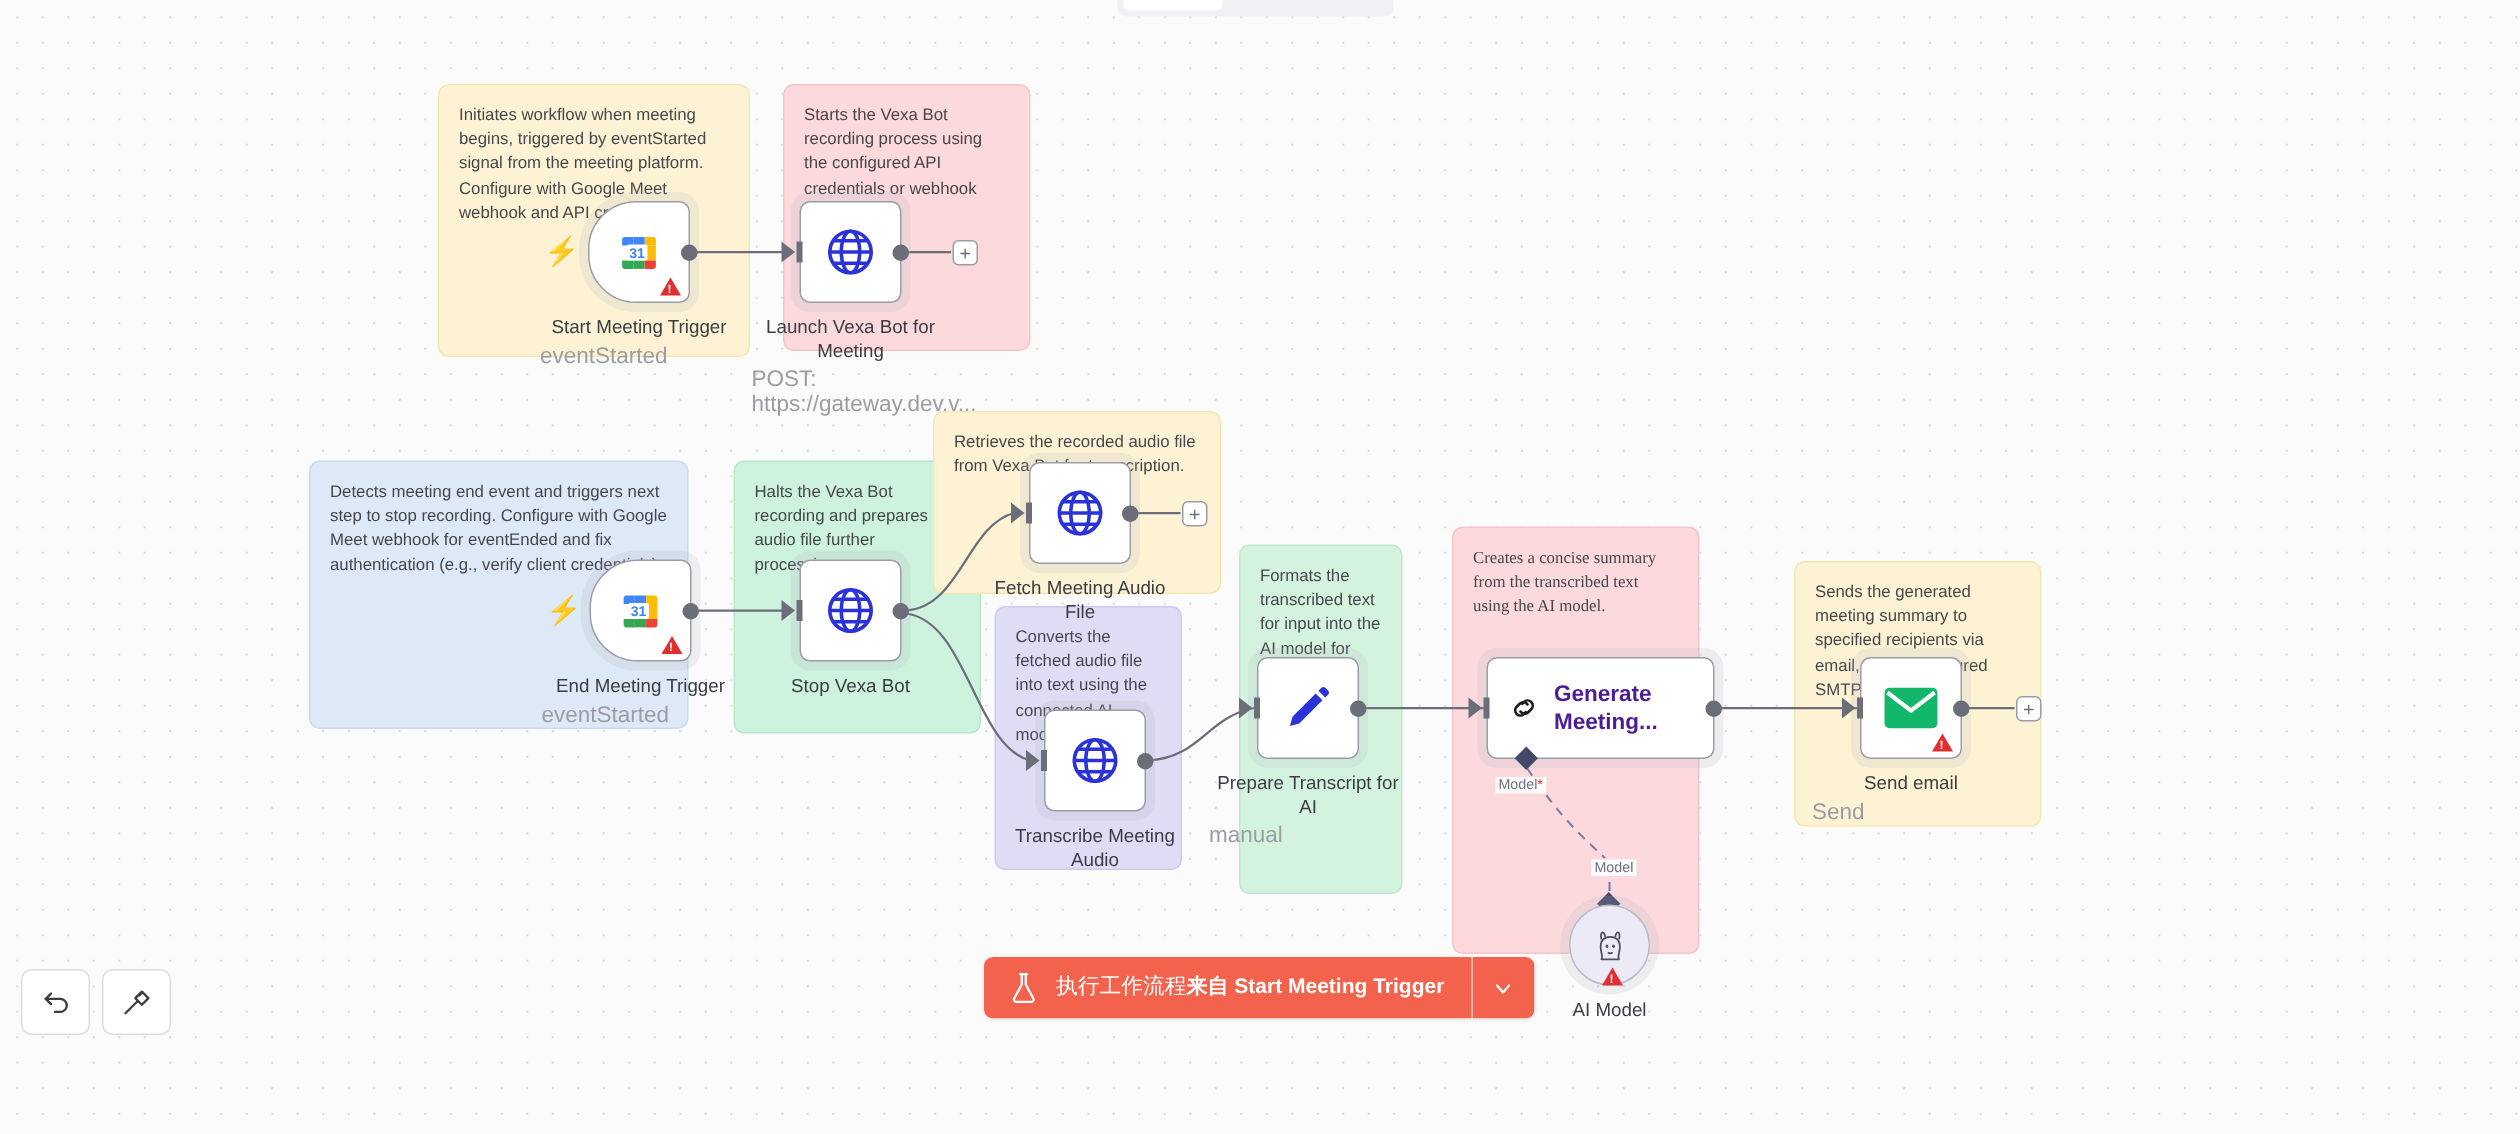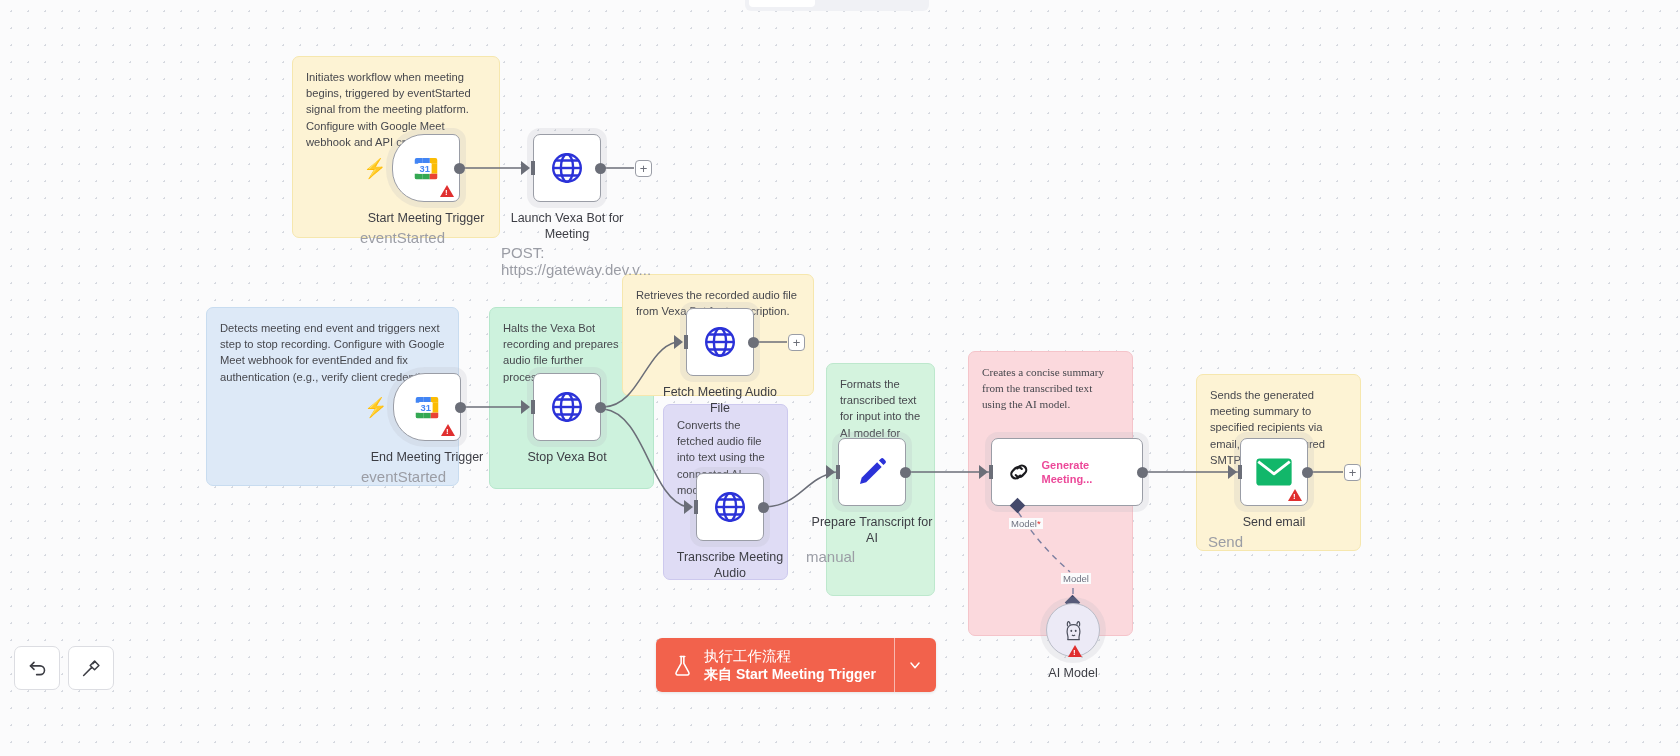--- a/index.html
+++ b/index.html
@@ -191,21 +191,21 @@
     border-radius: 6px; overflow: hidden;
     box-shadow: 0 1px 3px rgba(0,0,0,0.10);
   }
   #execbtn {
     background: #f2624c;
     display:flex; align-items:center; gap: 11px;
     padding: 9px 18px 9px 16px;
     color: #fff;
     cursor: pointer;
   }
-  #exectext { display:flex; flex-direction:column; line-height: 1.28; }
+  #exectext { display:flex; flex-direction:row; line-height: 1.28; }
   #exectext .l1 { font-size: 14.5px; }
   #exectext .l2 { font-size: 14px; font-weight: bold; }
   #execcaret {
     background: #f2624c;
     border-left: 1px solid rgba(255,255,255,0.55);
     width: 42px;
     display:flex; align-items:center; justify-content:center;
     color:#fff; cursor: pointer;
   }
 
@@ -219,20 +219,23 @@
   <div id="tabstrip">
     <div class="tab active">编辑器</div>
     <div class="tab">执行</div>
     <div class="tab">评估</div>
   </div>
 
   <div class="sticky yellow" style="left:292px; top:56px; width:208px; height:182px;">
     <span>Initiates workflow when meeting begins, triggered by eventStarted signal from the meeting platform. Configure with Google Meet webhook and API credentials</span>
   </div>
 
+  <div class="sticky pink" style="left:522px; top:56px; width:165px; height:178px;">
+    <span>Starts the Vexa Bot recording process using the configured API credentials or webhook</span>
+  </div>
 
   <div class="sticky blue" style="left:206px; top:307px; width:253px; height:179px;">
     <span>Detects meeting end event and triggers next step to stop recording. Configure with Google Meet webhook for eventEnded and fix authentication (e.g., verify client credentials)</span>
   </div>
 
   <div class="sticky green" style="left:489px; top:307px; width:165px; height:182px;">
     <span>Halts the Vexa Bot recording and prepares the audio file further processing.</span>
   </div>
 
   <div class="sticky yellow" style="left:622px; top:274px; width:192px; height:122px; z-index:6;">
@@ -397,25 +400,25 @@
     <div class="node-sub">manual</div>
   </div>
 
   <div class="node" style="left:991px; top:438px;">
     <div class="node-box wide">
       <span class="arrow-in"></span>
       <svg width="30" height="30" viewBox="0 0 24 24" fill="none" stroke="#1b1b1f" stroke-width="2.1" stroke-linecap="round">
         <path d="M9.2 14.9a4.1 4.1 0 0 0 6.2.5l2.4-2.4a4.1 4.1 0 1 0-5.8-5.8l-1.4 1.4"></path>
         <path d="M14.8 9.1a4.1 4.1 0 0 0-6.2-.5l-2.4 2.4a4.1 4.1 0 1 0 5.8 5.8l1.4-1.4"></path>
       </svg>
-      <span style="font-size:11px; font-weight:600; color:#ec4899; line-height:1.3;">Generate Meeting...</span>
+      <span style="font-size:15px; font-weight:600; color:#4c1d95; line-height:1.3;">Generate Meeting...</span>
       <span class="dot-out" style="right:-6px;"></span>
       <span class="diamond" style="left:20px; bottom:-6px;"></span>
     </div>
-    <div class="port-label" style="left:6px; top:80px;margin-left:12px;"><span>Model</span><span class="req">*</span></div>
+    <div class="port-label" style="left:6px; top:80px;"><span>Model</span><span class="req">*</span></div>
   </div>
 
   <div class="node" style="left:1240px; top:438px;">
     <div class="node-box">
       <span class="arrow-in"></span>
       <svg width="38" height="30" viewBox="0 0 28 22">
         <rect x="1" y="1" width="26" height="20" rx="2.5" fill="#12b76a"></rect>
         <path d="M2.4 3.4L14 12.3 25.6 3.4" fill="none" stroke="#ffffff" stroke-width="2.1" stroke-linejoin="round"></path>
       </svg>
       <span class="warn"></span>

